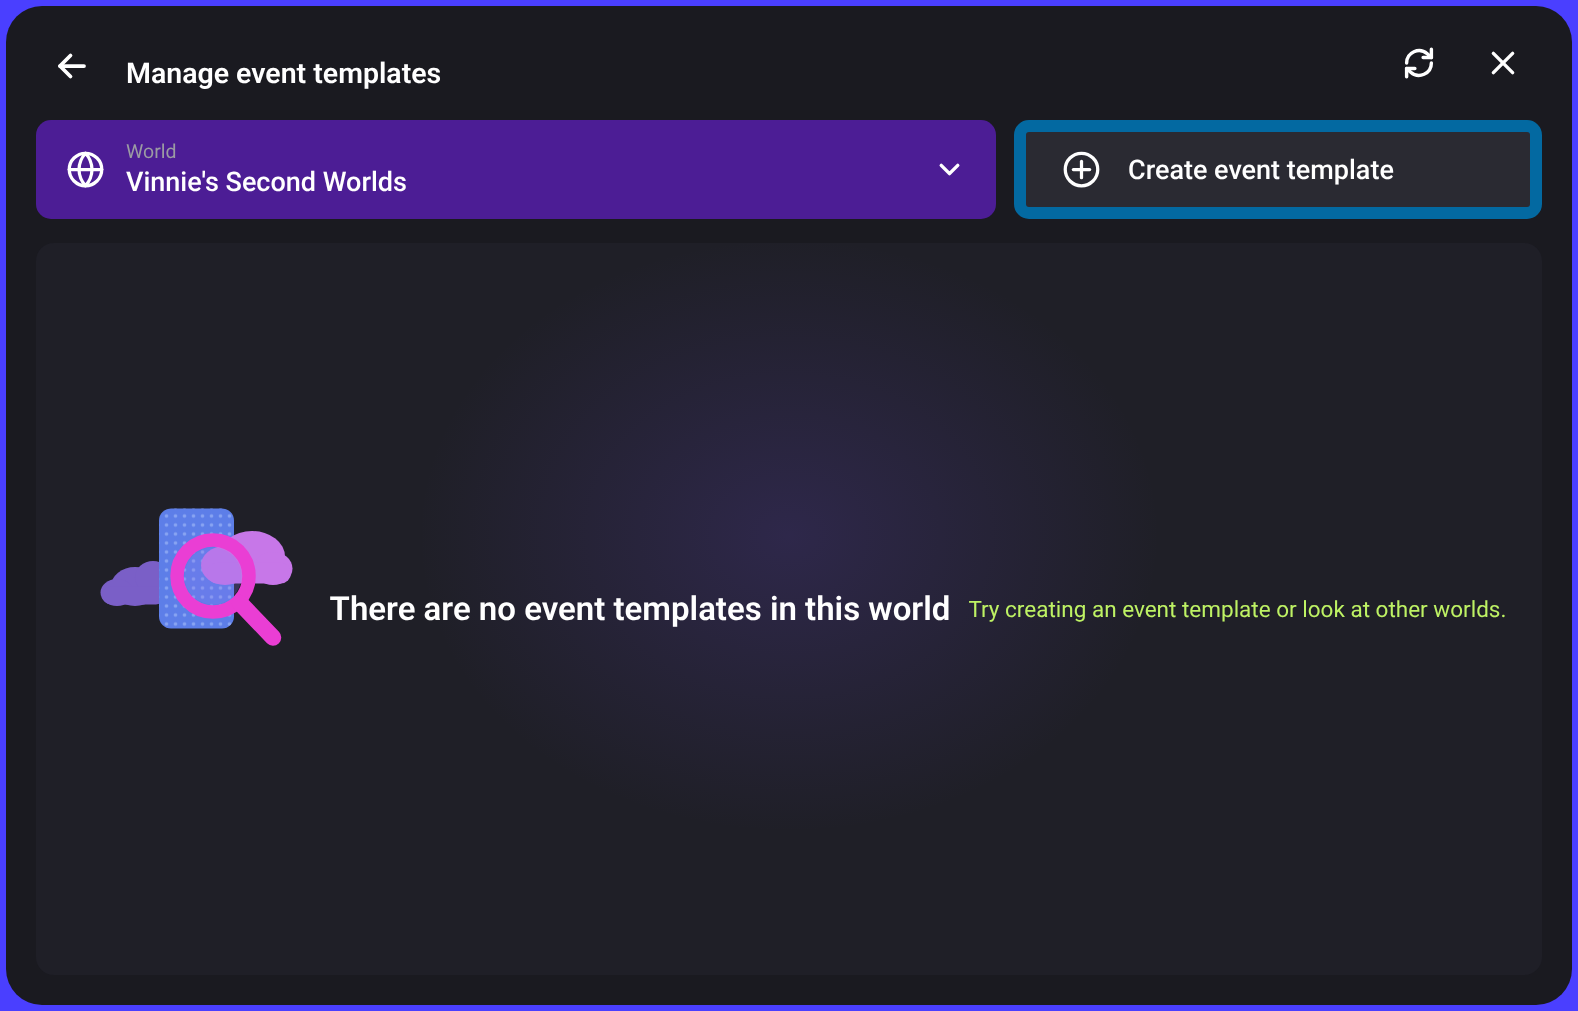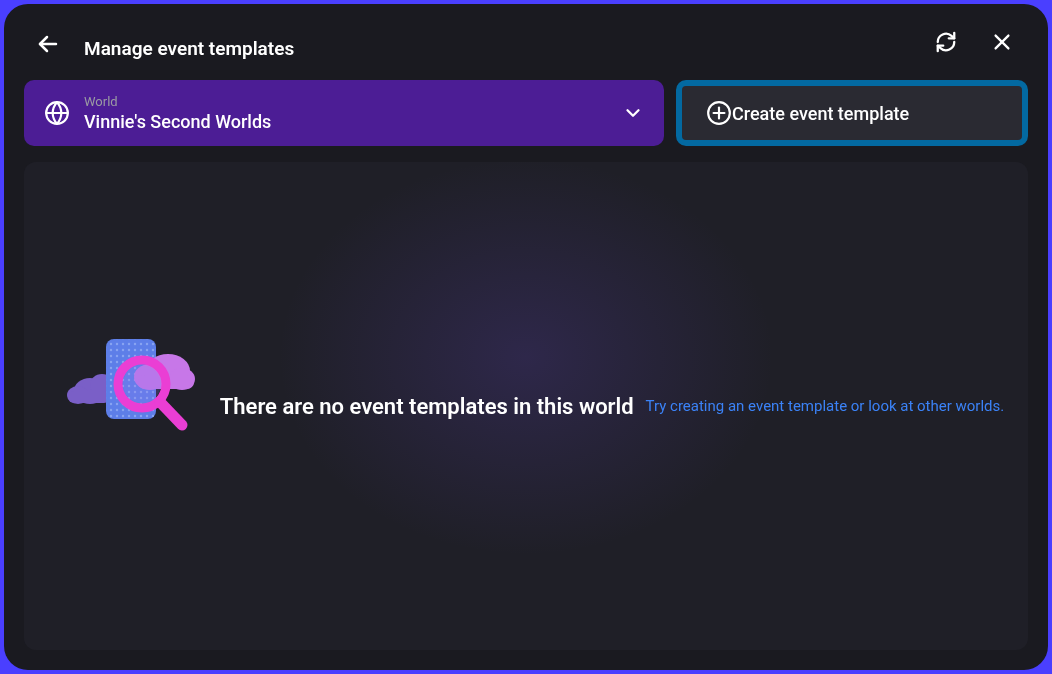--- a/index.html
+++ b/index.html
@@ -85,23 +85,24 @@
       font-size: 18px;
       font-weight: 500;
     }
     .chevron-icon {
       color: #fff;
     }
     .create-btn {
       width: 352px;
       background: #2a2a32;
       border-radius: 10px;
-      border: 6px solid #0369a1;
-      display: flex;
-      align-items: center;
+      border: 8px solid #0369a1;
+      display: flex;
+      align-items: center;
+      gap: 18px;
       padding: 0 24px;
       cursor: pointer;
     }
     .plus-icon {
       color: #fff;
     }
     .create-label {
       color: #fff;
       font-size: 18px;
       font-weight: 500;
@@ -134,21 +135,21 @@
       z-index: 1;
     }
     .empty-title {
       color: #fff;
       font-size: 22px;
       font-weight: 600;
       position: relative;
       z-index: 1;
     }
     .empty-subtitle {
-      color: #3b82f6;
+      color: #bef264;
       font-size: 15px;
       position: relative;
       z-index: 1;
     }
   </style>
 </head>
 <body>
 
 <div class="window">
   <div class="header">

